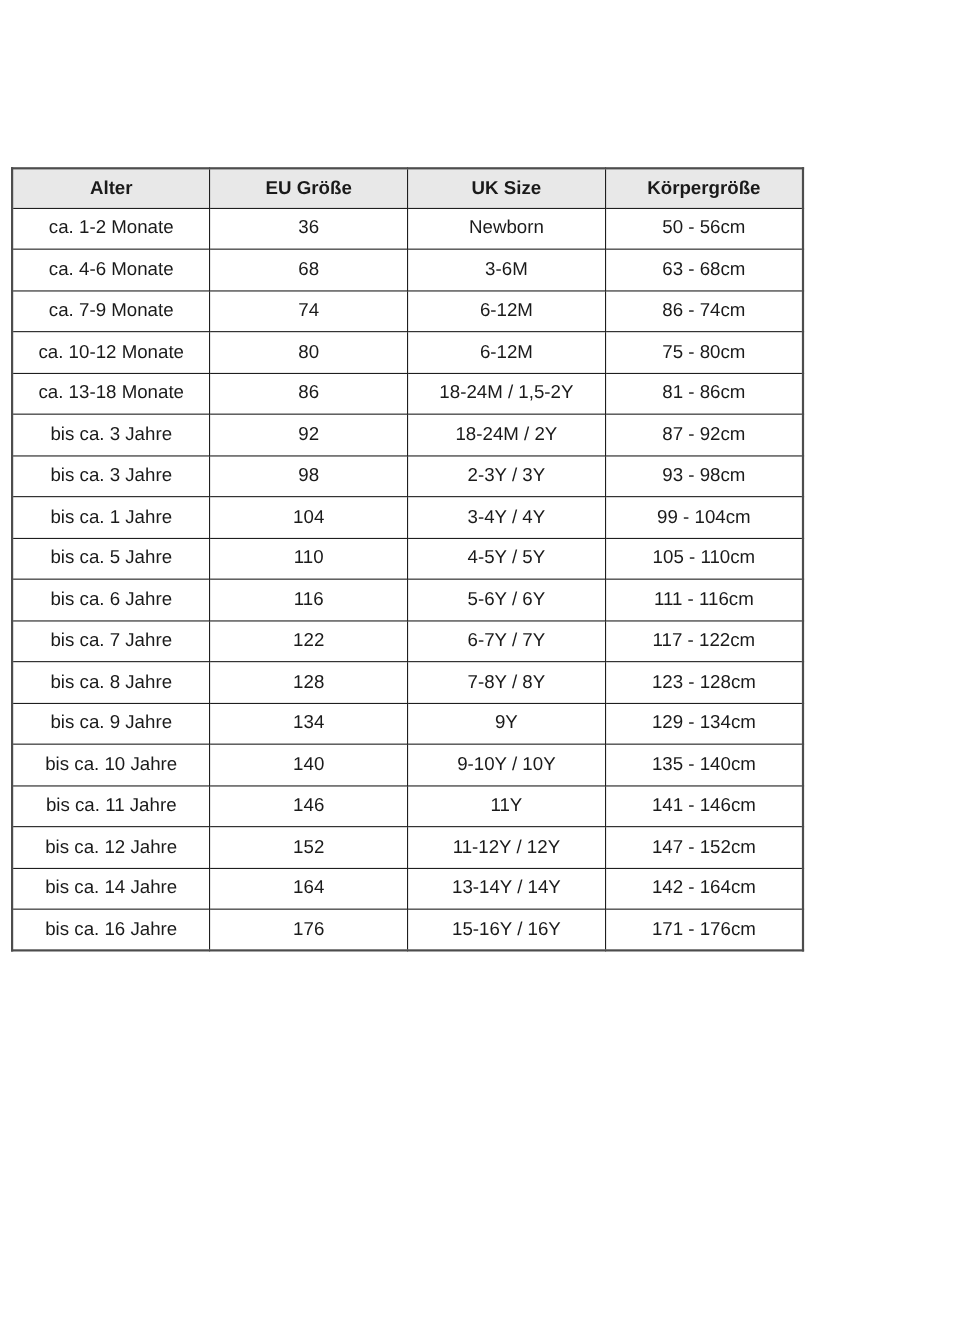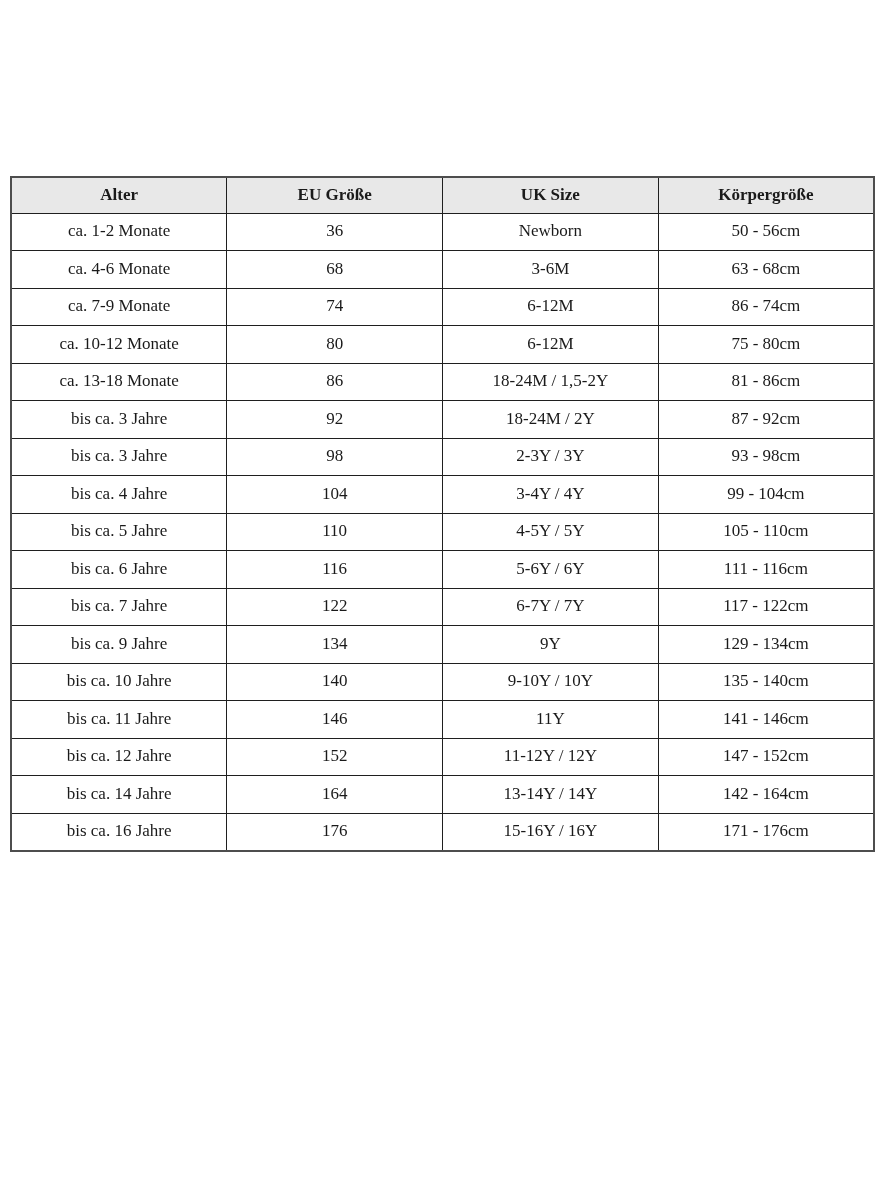--- a/index.html
+++ b/index.html
@@ -19,23 +19,22 @@
   }
   .page {
     width: 885px;
     height: 1200px;
     background: var(--page-bg);
     position: relative;
   }
   .table-wrap {
     position: absolute;
     left: 10px;
-    top: 176px;
-    width: 865px;
-    font-family: Liberation Serif, serif;
+    top: 152px;
+    width: 721px;
   }
   table.size-table {
     width: 100%;
     border-collapse: collapse;
     table-layout: fixed;
     border: 2px solid var(--border-outer);
   }
   table.size-table th,
   table.size-table td {
     border: 1.6px solid var(--border-inner);
@@ -109,21 +108,21 @@
     <td>18-24M / 2Y</td>
     <td>87 - 92cm</td>
   </tr>
           <tr>
     <td>bis ca. 3 Jahre</td>
     <td>98</td>
     <td>2-3Y / 3Y</td>
     <td>93 - 98cm</td>
   </tr>
           <tr>
-    <td>bis ca. 4 Jahre</td>
+    <td>bis ca. 1 Jahre</td>
     <td>104</td>
     <td>3-4Y / 4Y</td>
     <td>99 - 104cm</td>
   </tr>
           <tr>
     <td>bis ca. 5 Jahre</td>
     <td>110</td>
     <td>4-5Y / 5Y</td>
     <td>105 - 110cm</td>
   </tr>
@@ -131,20 +130,26 @@
     <td>bis ca. 6 Jahre</td>
     <td>116</td>
     <td>5-6Y / 6Y</td>
     <td>111 - 116cm</td>
   </tr>
           <tr>
     <td>bis ca. 7 Jahre</td>
     <td>122</td>
     <td>6-7Y / 7Y</td>
     <td>117 - 122cm</td>
+  </tr>
+          <tr>
+    <td>bis ca. 8 Jahre</td>
+    <td>128</td>
+    <td>7-8Y / 8Y</td>
+    <td>123 - 128cm</td>
   </tr>
           <tr>
     <td>bis ca. 9 Jahre</td>
     <td>134</td>
     <td>9Y</td>
     <td>129 - 134cm</td>
   </tr>
           <tr>
     <td>bis ca. 10 Jahre</td>
     <td>140</td>

